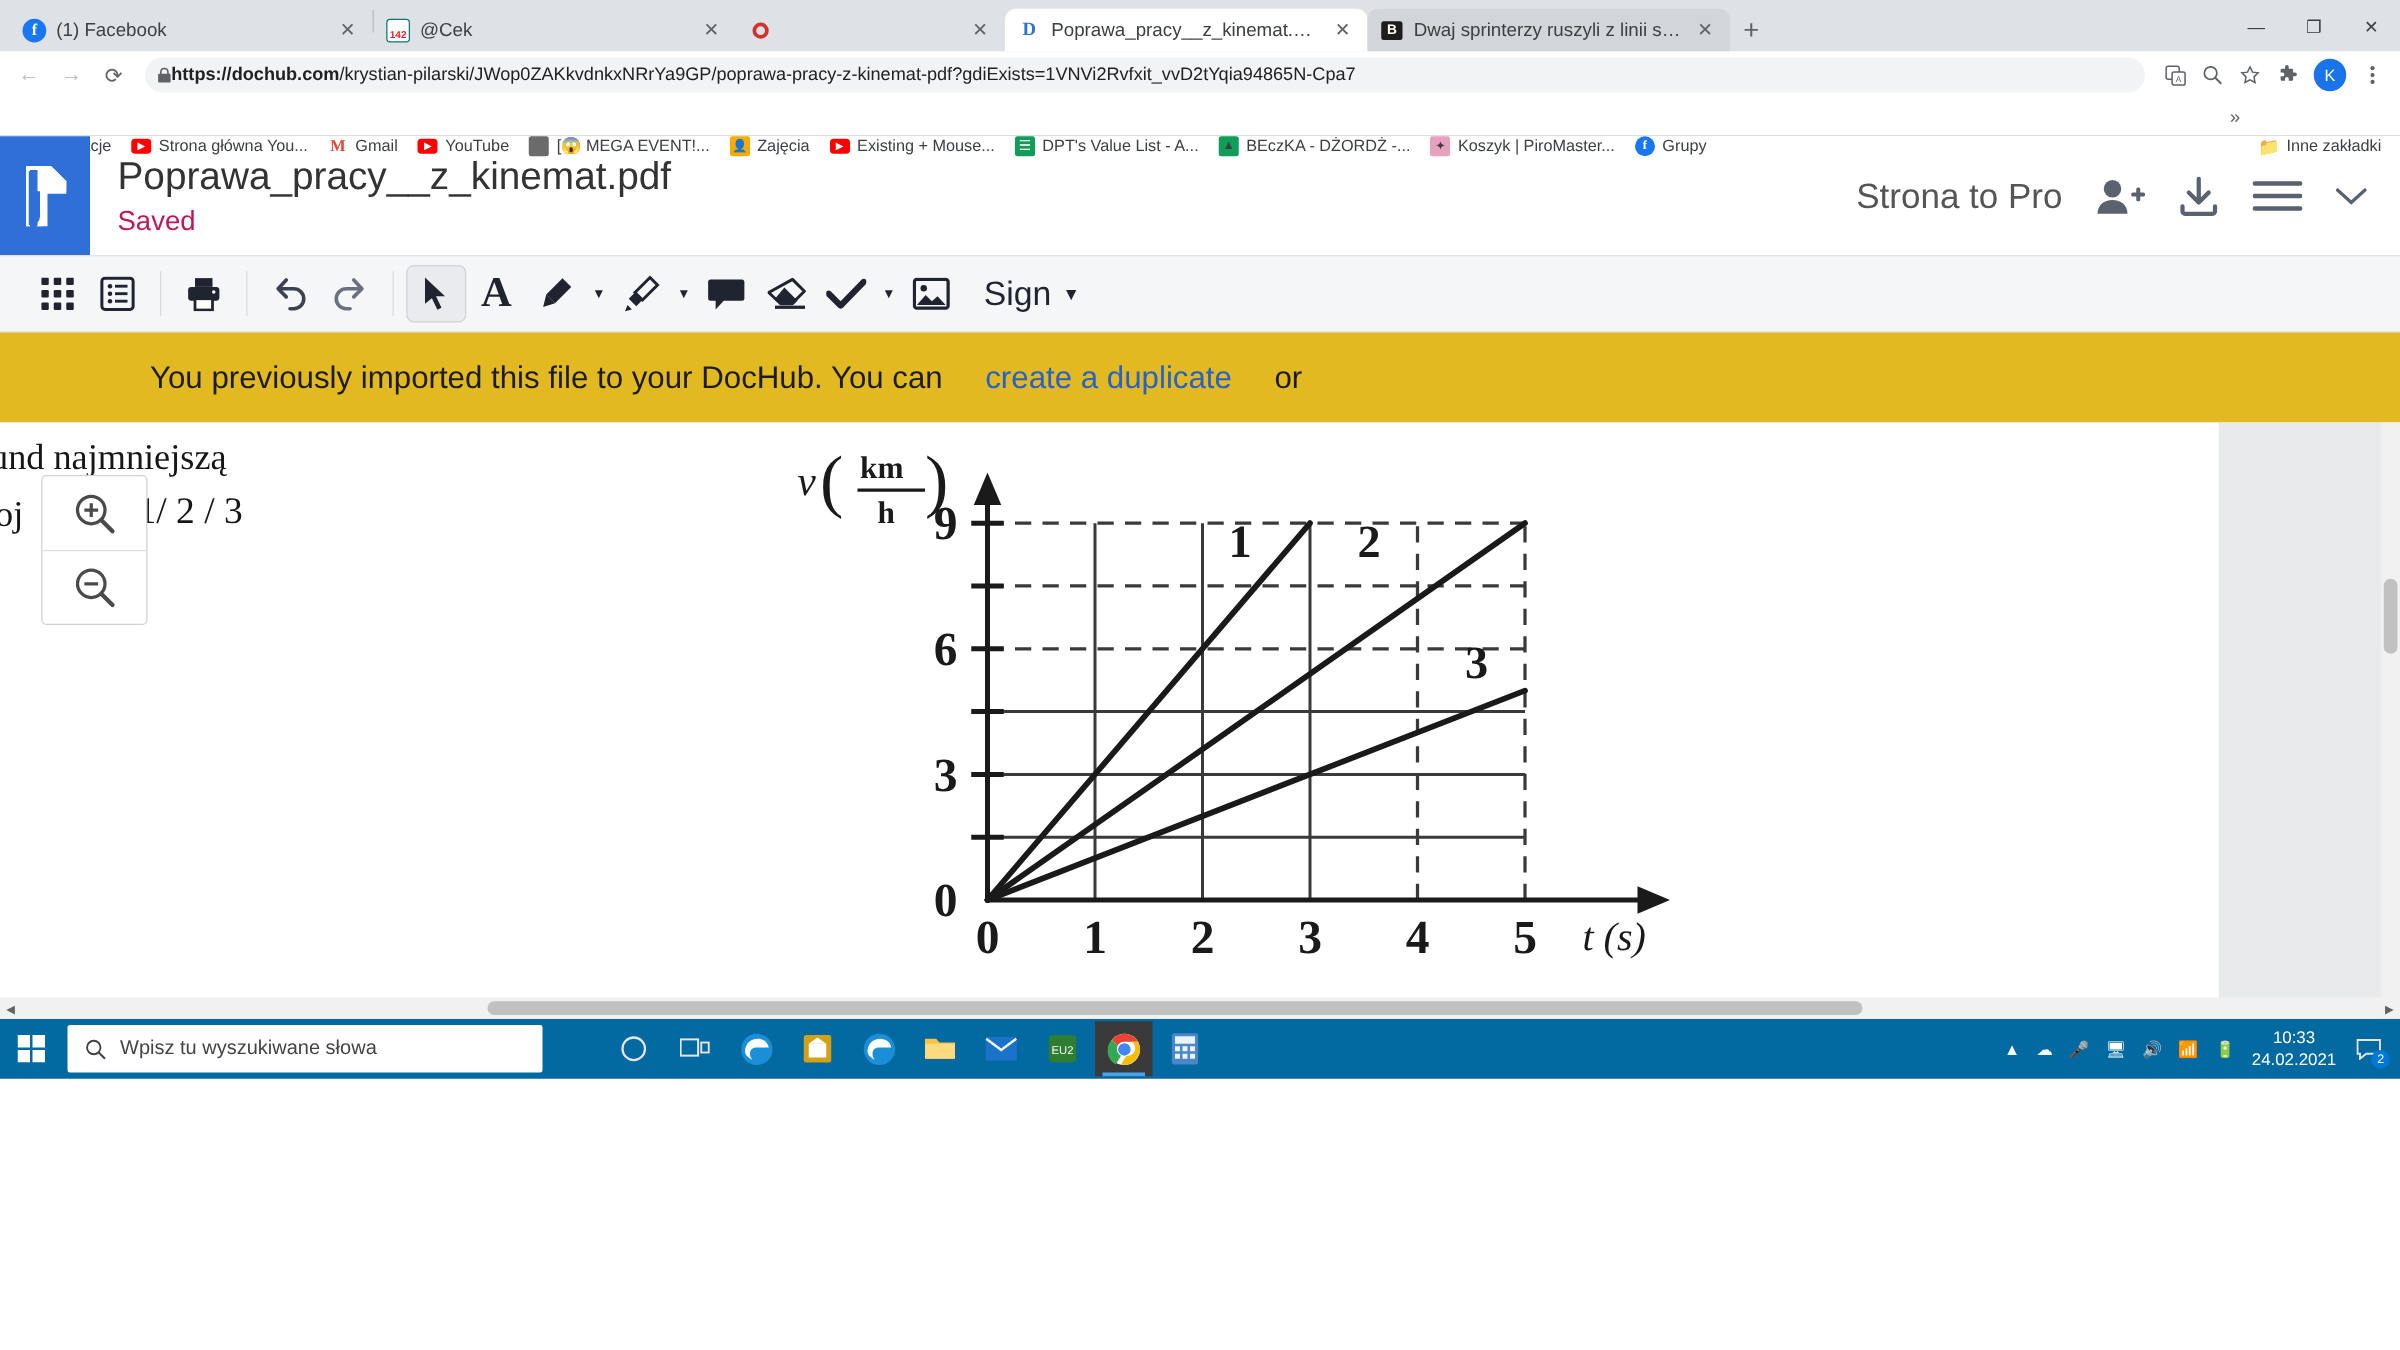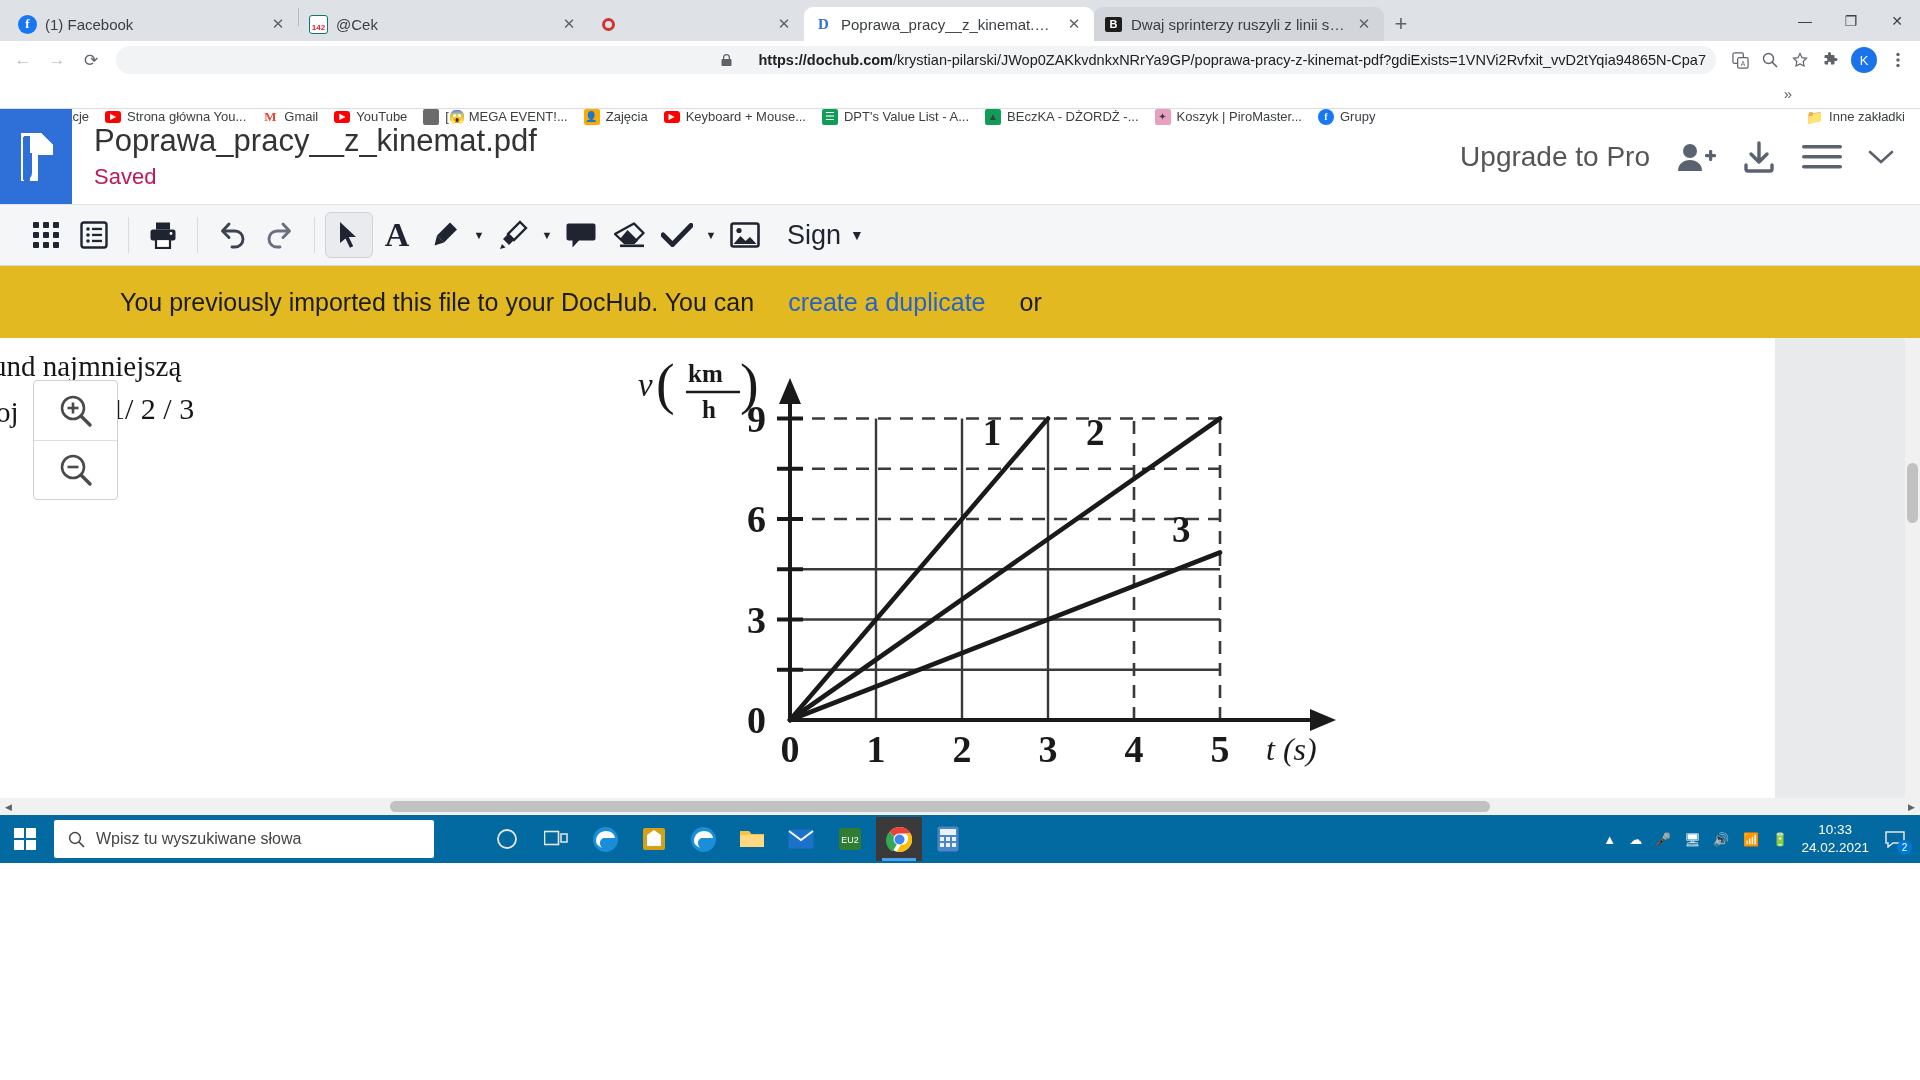--- a/index.html
+++ b/index.html
@@ -31,21 +31,21 @@
   .fav-rec { width:13px; height:13px; border-radius:50%; border:3px solid #d0342c; }
   .fav-dh { color:#2f6fd8; font-weight:bold; font-size:15px; font-family:"Liberation Serif",serif; }
   .fav-bx { background:#1d1d1d; color:#fff; font-weight:bold; font-size:11px; border-radius:2px; width:17px; height:15px; }
 
   
   .omnirow { height: 38px; background: #fff; display: flex; align-items: center; padding: 0 8px; gap: 4px; }
   .navbtn { width: 30px; height: 30px; display: flex; align-items: center; justify-content: center; color: #5f6368; font-size: 17px; flex: 0 0 auto; }
   .navbtn.dim { color: #bdc1c6; }
   .omnibox {
     flex: 1 1 auto; height: 28px; background: #f1f3f4; border-radius: 14px;
-    display: flex; align-items: center; padding: 0 10px; gap: 26px; margin: 0 6px; justify-content: flex-end;
+    display: flex; align-items: center; padding: 0 10px; gap: 0; margin: 0 6px;
   }
   .lock { font-size: 12px; color: #5f6368; }
   .url { font-size: 14.5px; color: #202124; white-space: nowrap; overflow: hidden; }
   .omniicons { display: flex; align-items: center; gap: 2px; }
   .omniicons .navbtn { width: 28px; height: 28px; font-size: 15px; }
   .profile { width: 26px; height: 26px; border-radius: 50%; background: #1a73e8; color: #fff;
              display: flex; align-items: center; justify-content: center; font-size: 13px; margin: 0 5px; }
 
   
   .bookmarks { height: 30px; background: #fff; display: flex; align-items: center; padding: 0 8px; gap: 2px; border-bottom: 1px solid #dadce0; }
@@ -250,21 +250,21 @@
     <span>[😱 MEGA EVENT!...</span>
   </div>
   <div class="bm">
     <span class="bmico zaj">👤</span>
     <span>Zajęcia</span>
   </div>
   <div class="bm">
     <span class="bmico">
         <span class="yt">▶</span>
       </span>
-    <span>Keyboard + Mouse...</span>
+    <span>Existing + Mouse...</span>
   </div>
   <div class="bm">
     <span class="bmico sheets">☰</span>
     <span>DPT's Value List - A...</span>
   </div>
   <div class="bm">
     <span class="bmico becz">▲</span>
     <span>BEczKA - DŻORDŻ -...</span>
   </div>
   <div class="bm">
@@ -293,21 +293,21 @@
       <path d="M6 2h20l12 12v8H20V2z" fill="#fff"></path>
       <path d="M14 4h12l10 10v8H14z" fill="#fff"></path>
       <path d="M15 5v44c0 1-1 2-3 2H9V5z" fill="#2f6fd8"></path>
     </svg>
   </div>
   <div class="dh-titleblock">
     <div class="dh-filename">Poprawa_pracy__z_kinemat.pdf</div>
     <div class="dh-saved">Saved</div>
   </div>
   <div class="dh-right">
-    <div class="dh-upgrade">Upgrade to Pro</div>
+    <div class="dh-upgrade">Strona to Pro</div>
     <div class="dh-icon">
       <svg width="40" height="32" viewBox="0 0 40 32">
           <circle cx="14" cy="10" r="7" fill="#5a6270"></circle>
           <path d="M2 30c0-7 5.4-11 12-11s12 4 12 11z" fill="#5a6270"></path>
           <rect x="29" y="13" width="11" height="3.2" rx="1.2" fill="#5a6270"></rect>
           <rect x="33" y="9" width="3.2" height="11" rx="1.2" fill="#5a6270"></rect>
         </svg>
     </div>
     <div class="dh-icon">
       <svg width="34" height="34" viewBox="0 0 34 34">

